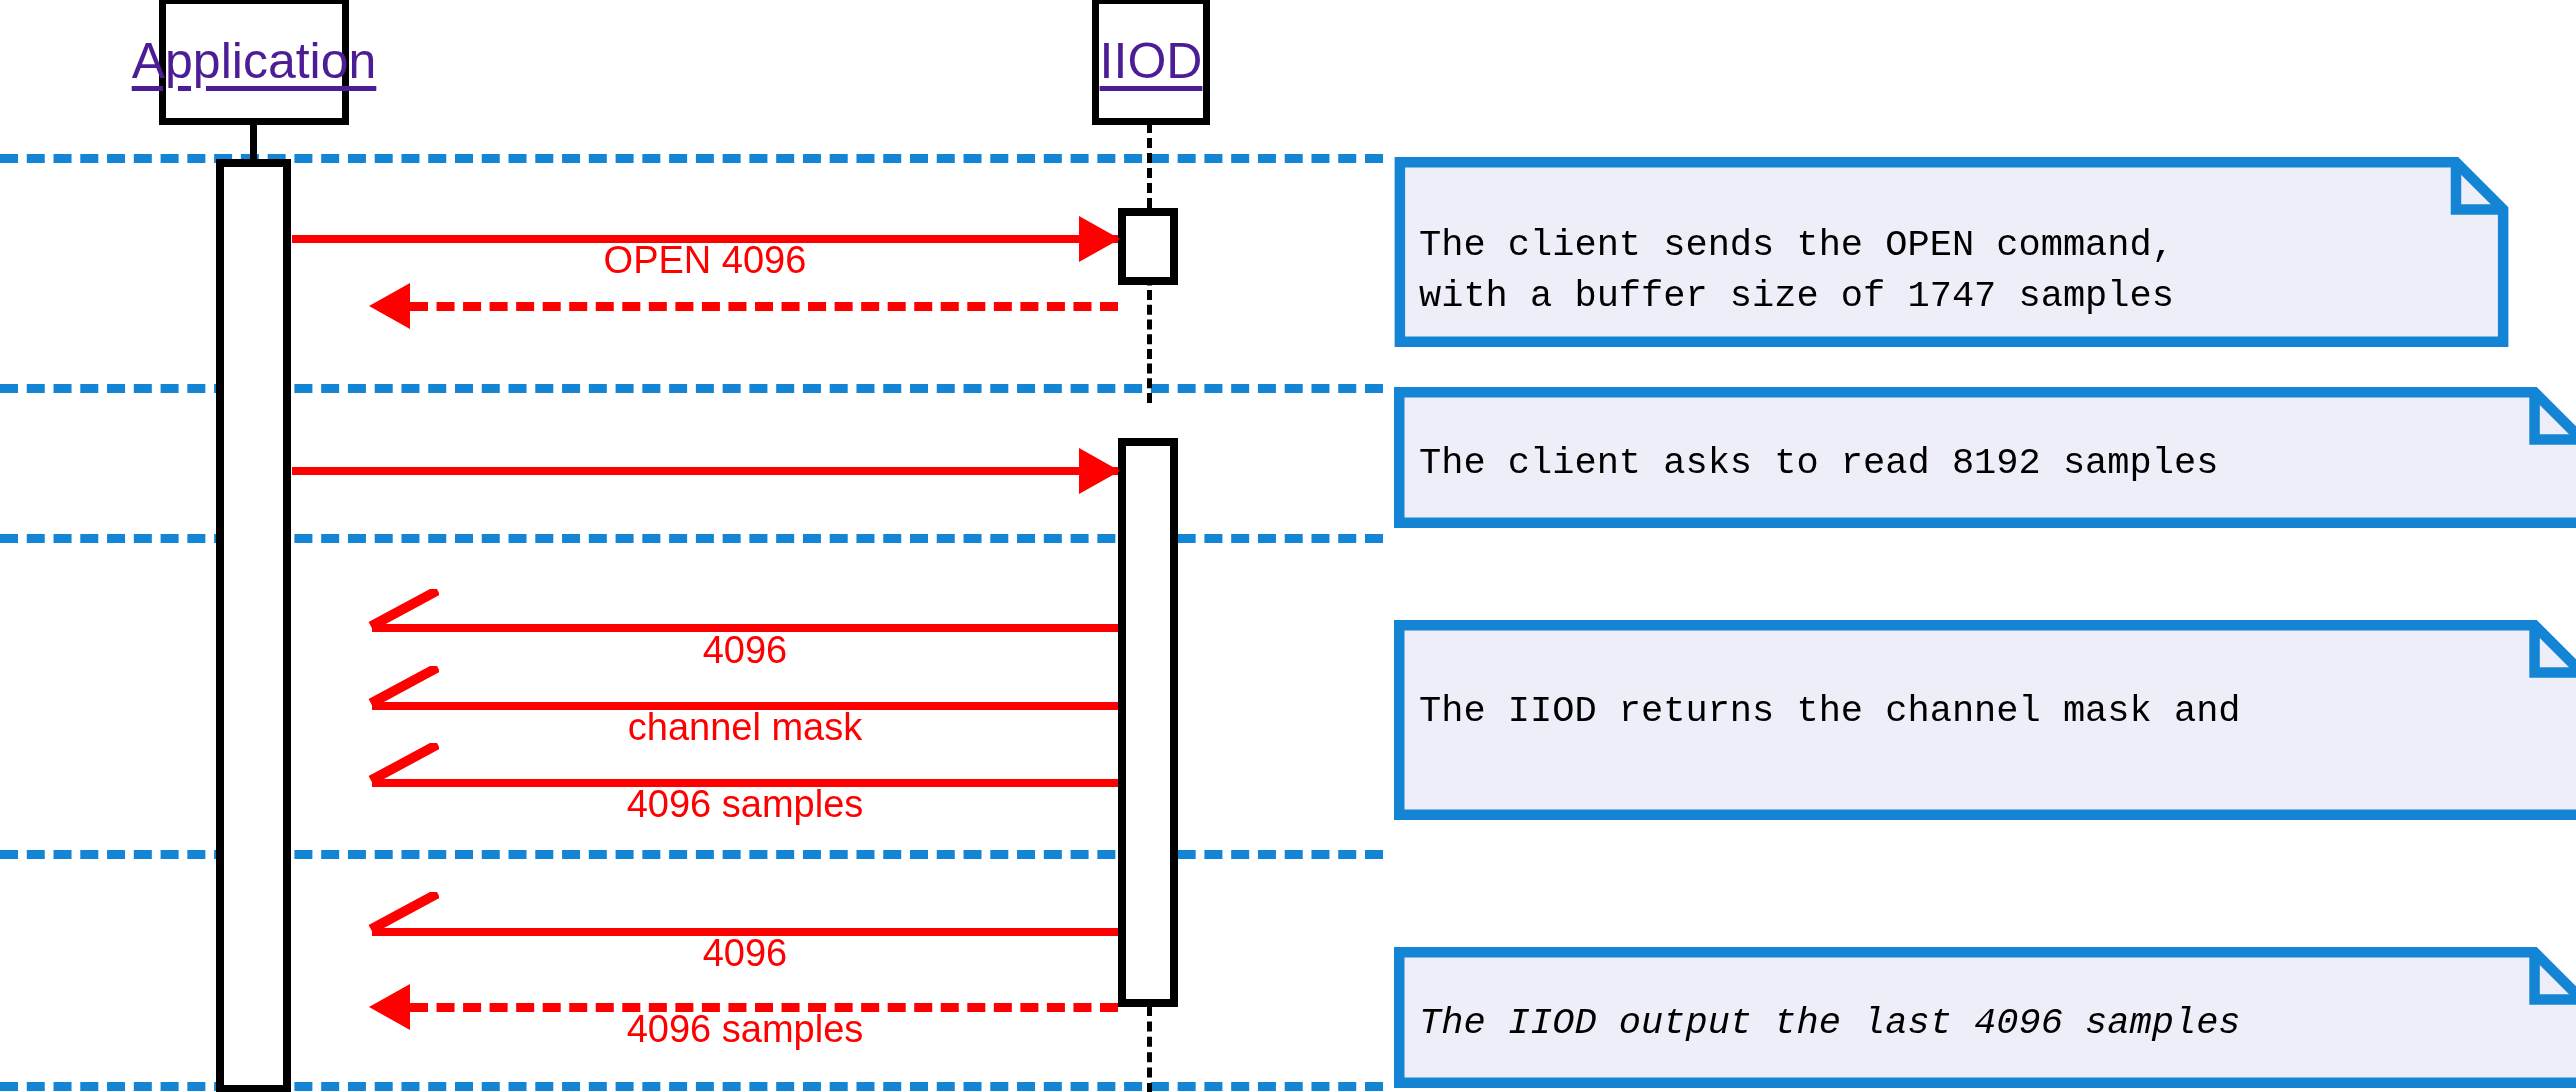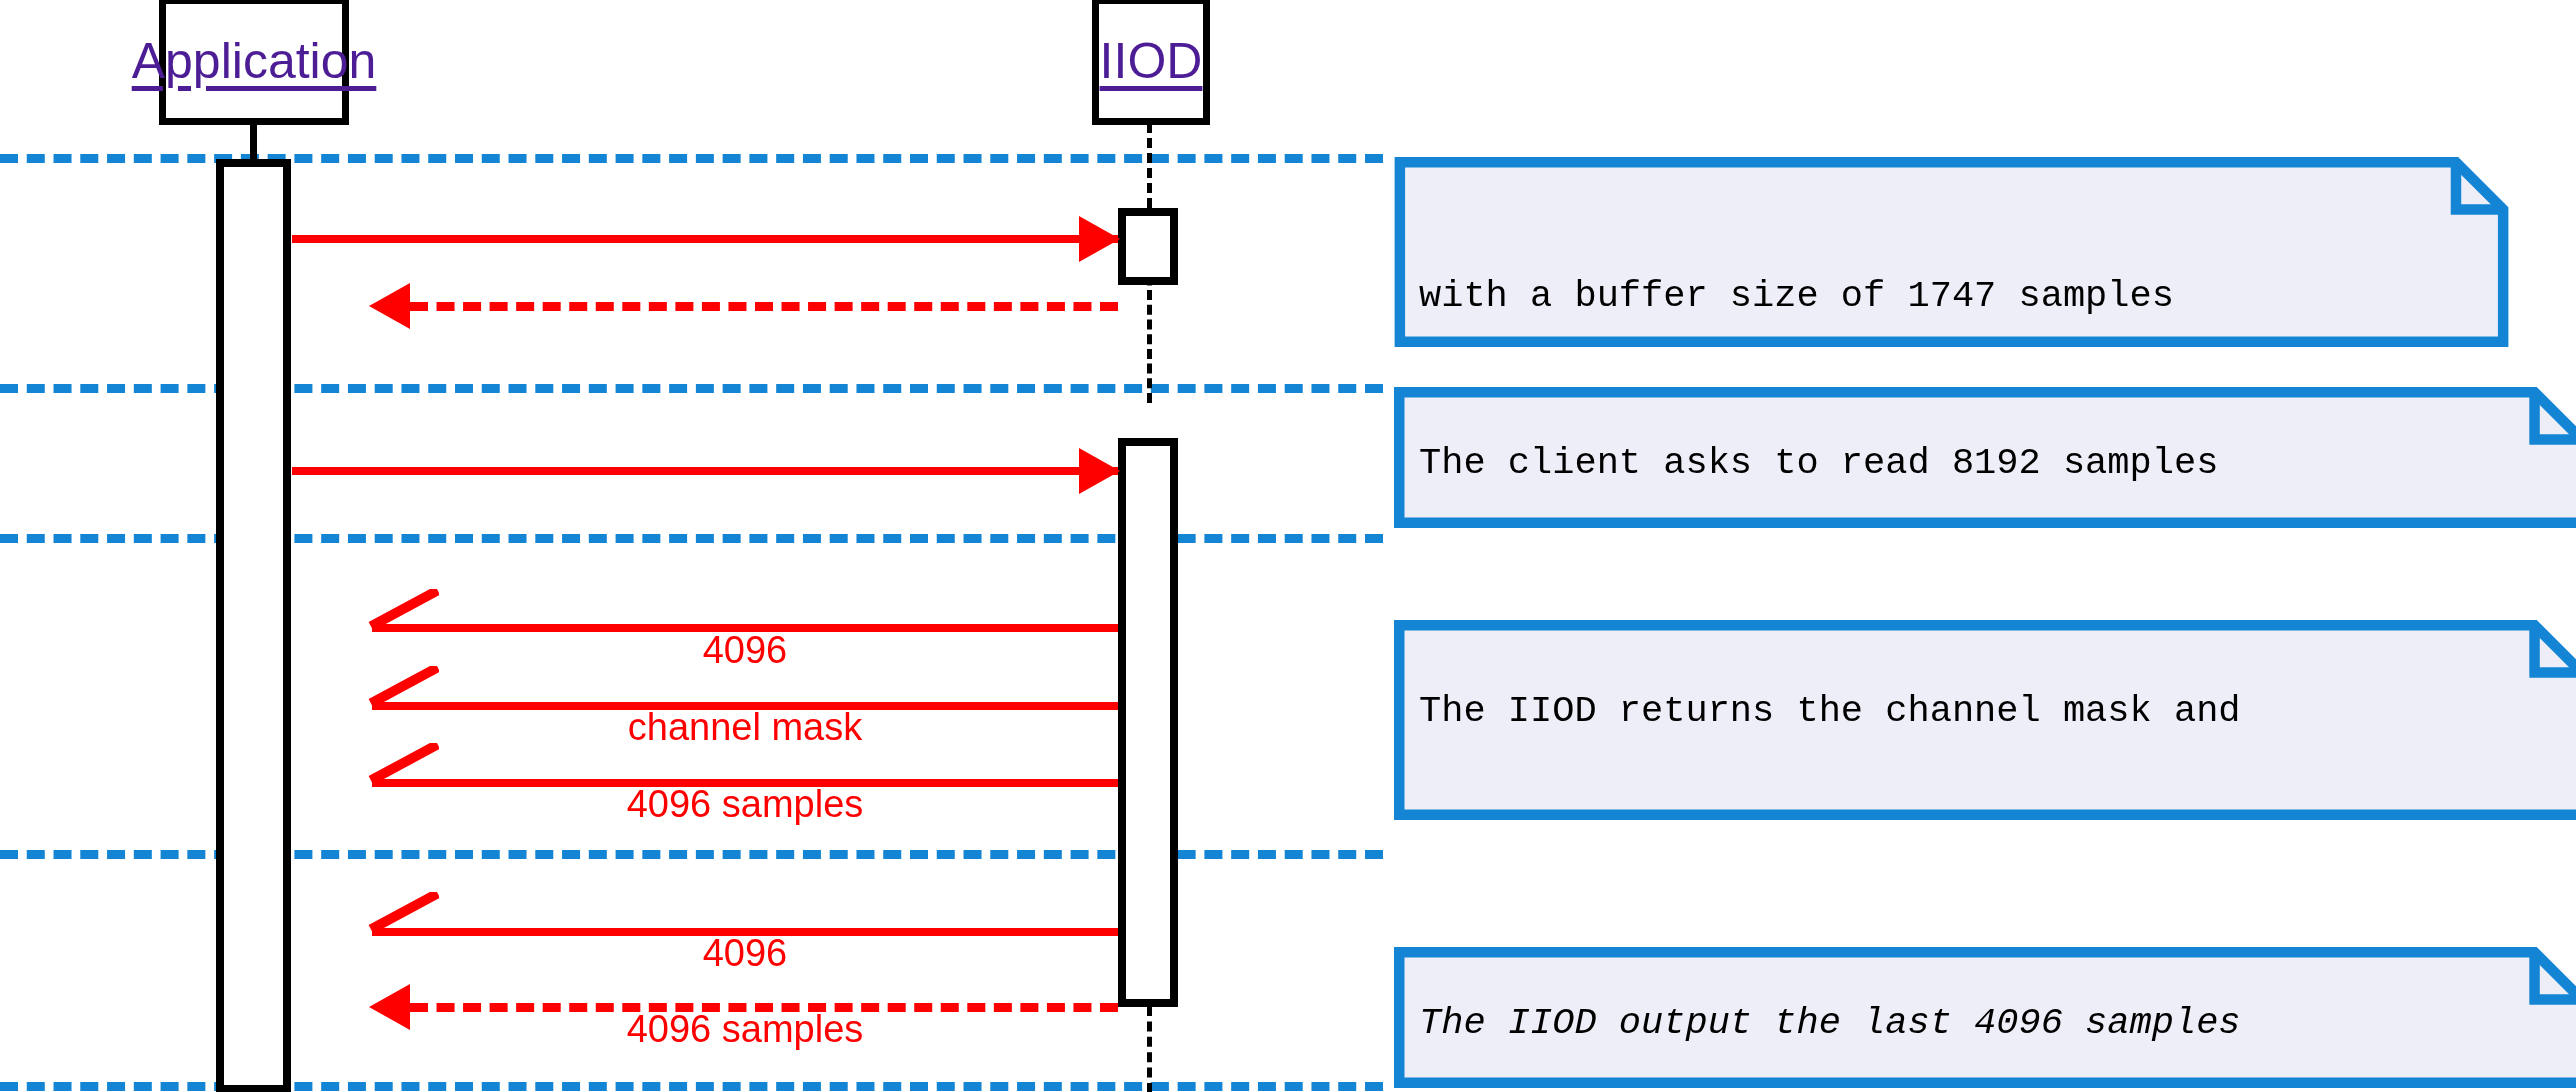--- a/index.html
+++ b/index.html
@@ -157,20 +157,21 @@
   <div class="lifeline-dashed" style="left:1147px; top:1006px; height:87px;"></div>
 
   <div class="activation" style="left:216px; top:159px; width:75px; height:934px;"></div>
 
   <div class="activation" style="left:1118px; top:208px; width:60px; height:77px;"></div>
 
   <div class="activation" style="left:1118px; top:438px; width:60px; height:569px;"></div>
 
   <div class="msg-line solid" style="left:292px; top:235px; width:826px;"></div>
   <div class="arrow-right" style="left:1079px; top:216px;"></div>
+  <div class="msg-label" style="left:292px; top:241px; width:826px;">OPEN 4096</div>
 
   <div class="msg-line dashed" style="left:410px; top:302px; width:708px;"></div>
   <div class="arrow-left" style="left:369px; top:283px;"></div>
   <div class="msg-label" style="left:410px; top:308px; width:708px;"></div>
 
   <div class="msg-line solid" style="left:292px; top:467px; width:826px;"></div>
   <div class="arrow-right" style="left:1079px; top:448px;"></div>
 
   <div class="msg-line solid" style="left:372px; top:624px; width:746px;"></div>
   <svg class="arrow-open" style="left:367px; top:589px;" width="72" height="46" viewBox="0 0 110 70">
@@ -198,20 +199,21 @@
 
   <div class="msg-line dashed" style="left:410px; top:1003px; width:708px;"></div>
   <div class="arrow-left" style="left:369px; top:984px;"></div>
   <div class="msg-label" style="left:372px; top:1010px; width:746px;">4096 samples</div>
 
   <div class="note" style="left:1394px; top:157px; width:1115px; height:190px;">
     <svg width="1115" height="190" viewBox="0 0 1700 290">
       <path d="M 8 8 L 1620 8 L 1692 80 L 1692 282 L 8 282 Z" fill="#eeeef8" stroke="#1485d4" stroke-width="16" stroke-linejoin="miter"></path>
       <path d="M 1620 8 L 1620 80 L 1692 80" fill="none" stroke="#1485d4" stroke-width="16" stroke-linejoin="miter"></path>
     </svg>
+    <div class="note-text" style="top:63px;">The client sends the OPEN command,</div>
     <div class="note-text" style="top:114px;">with a buffer size of 1747 samples</div>
   </div>
 
   <div class="note" style="left:1394px; top:387px; width:1193px; height:141px;">
     <svg width="1193" height="141" viewBox="0 0 1820 215">
       <path d="M 8 8 L 1740 8 L 1812 80 L 1812 207 L 8 207 Z" fill="#eeeef8" stroke="#1485d4" stroke-width="16" stroke-linejoin="miter"></path>
       <path d="M 1740 8 L 1740 80 L 1812 80" fill="none" stroke="#1485d4" stroke-width="16" stroke-linejoin="miter"></path>
     </svg>
     <div class="note-text" style="top:51px;">The client asks to read 8192 samples</div>
   </div>

